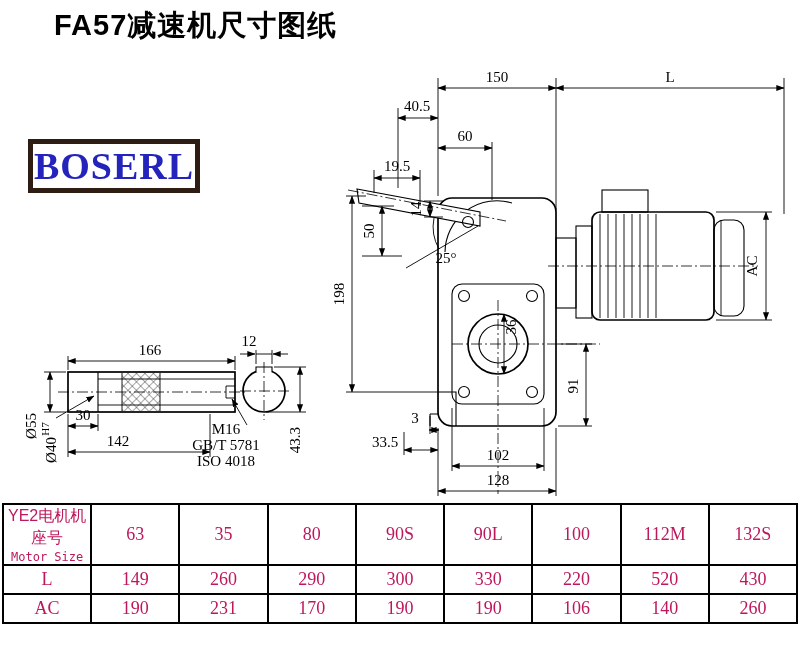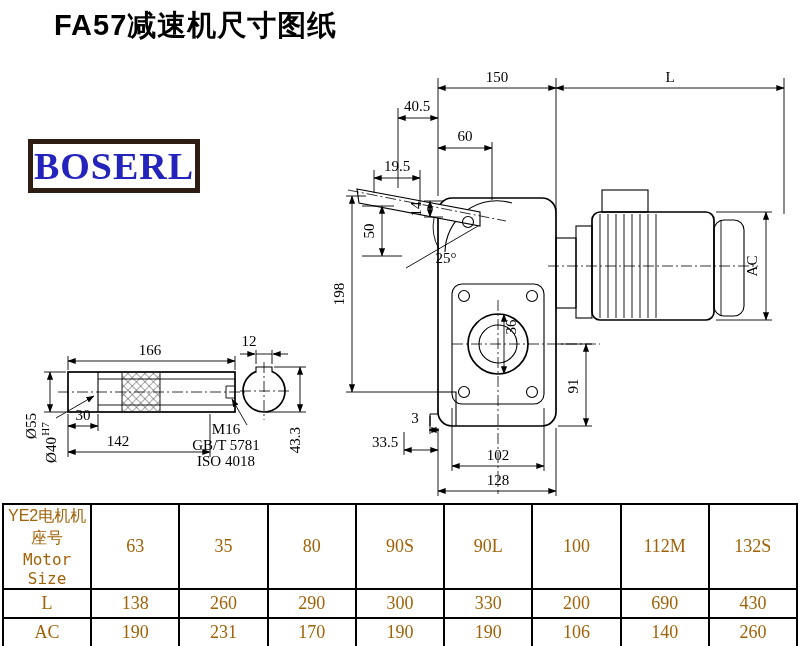--- a/index.html
+++ b/index.html
@@ -16,25 +16,25 @@
   .lnf{stroke:#000;fill:#fff;}
   .w08{stroke-width:0.9;}
   .w1{stroke-width:1.1;}
   .w15{stroke-width:1.7;}
   .cl{stroke-width:0.8;stroke-dasharray:11 3 2 3;}
   .dt{font-family:"Liberation Serif",serif;font-size:15px;fill:#000;}
   .dts{font-size:11px;}
   table.spec{position:absolute;left:2px;top:503px;width:796px;border-collapse:collapse;
              table-layout:fixed;font-family:"Liberation Serif",serif;background:#fff;}
   .spec td{border:2px solid #000;text-align:center;vertical-align:middle;font-size:18px;
-           color:#a16207;padding:0;overflow:hidden;}
+           color:#be185d;padding:0;overflow:hidden;}
   .spec tr.h{height:52px;}
   .spec tr.r{height:29px;}
   .spec .hcn{font-size:16px;font-family:"Liberation Sans",sans-serif;line-height:1.4;}
-  .spec .hen{font-size:16px;font-family:"DejaVu Sans Mono",monospace;line-height:1.2;}
+  .spec .hen{font-size:12px;font-family:"DejaVu Sans Mono",monospace;line-height:1.2;}
 </style>
 </head>
 <body>
 
 <div class="sheet">
 
   <div class="title">FA57减速机尺寸图纸</div>
 
   <div class="logo">
     <span>BOSERL</span>
@@ -199,27 +199,27 @@
         <td>35</td>
         <td>80</td>
         <td>90S</td>
         <td>90L</td>
         <td>100</td>
         <td>112M</td>
         <td>132S</td>
       </tr>
       <tr class="r">
         <td>L</td>
-        <td>138</td>
+        <td>149</td>
         <td>260</td>
         <td>290</td>
         <td>300</td>
         <td>330</td>
-        <td>200</td>
-        <td>690</td>
+        <td>220</td>
+        <td>520</td>
         <td>430</td>
       </tr>
       <tr class="r">
         <td>AC</td>
         <td>190</td>
         <td>231</td>
         <td>170</td>
         <td>190</td>
         <td>190</td>
         <td>106</td>

